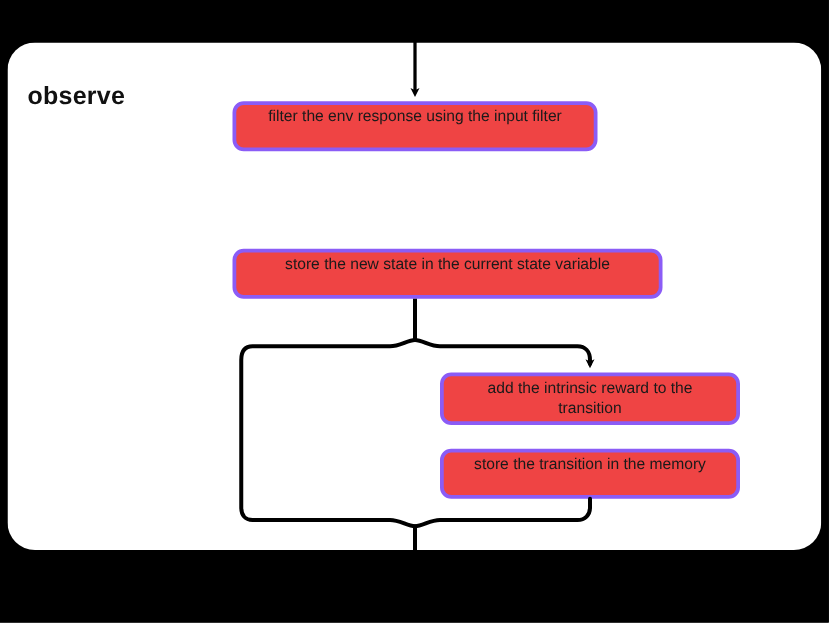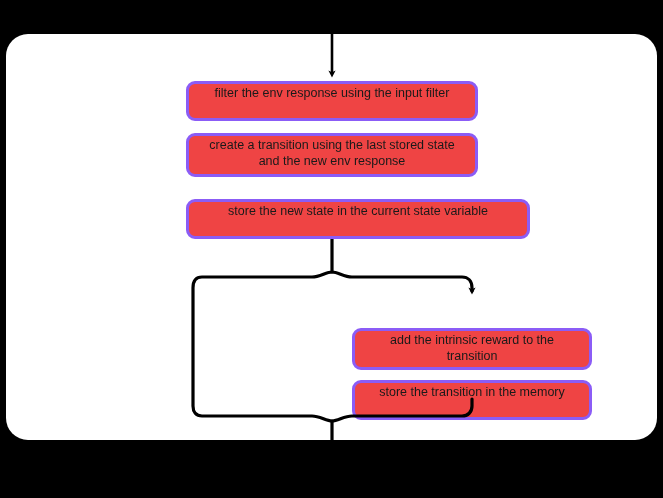--- a/index.html
+++ b/index.html
@@ -83,38 +83,36 @@
     white-space: nowrap;
   }
 </style>
 </head>
 <body>
 
 <div id="stage">
 
   <div class="block-container"></div>
 
+  <div class="block-title">observe</div>
 
   <div class="node" style="left:186px; top:81px; width:292px; height:40px;">
     <span class="node-text">filter the env response using the input filter</span>
   </div>
 
-  <div class="node" style="left:186px; top:133px; width:292px; height:44px;">
-    <span class="node-text">create a transition using the last stored state and the new env response</span>
-  </div>
 
   <div class="node" style="left:186px; top:199px; width:344px; height:40px;">
     <span class="node-text">store the new state in the current state variable</span>
   </div>
 
-  <div class="node" style="left:352px; top:298px; width:240px; height:42px;margin-top:30px;">
+  <div class="node" style="left:352px; top:298px; width:240px; height:42px;">
     <span class="node-text">add the intrinsic reward to the transition</span>
   </div>
 
-  <div class="node" style="left:352px; top:359px; width:240px; height:40px;margin-top:21px;">
+  <div class="node" style="left:352px; top:359px; width:240px; height:40px;">
     <span class="node-text">store the transition in the memory</span>
   </div>
 
 
   <svg id="edges" viewBox="0 0 663 498" xmlns="http://www.w3.org/2000/svg">
     <defs>
       <marker id="arrowhead" markerWidth="9" markerHeight="9" refX="4.2" refY="4.2" orient="auto" markerUnits="userSpaceOnUse">
         <path d="M 0.6 0.6 L 7.8 4.2 L 0.6 7.8 L 2.4 4.2 Z" fill="#000000"></path>
       </marker>
     </defs>

